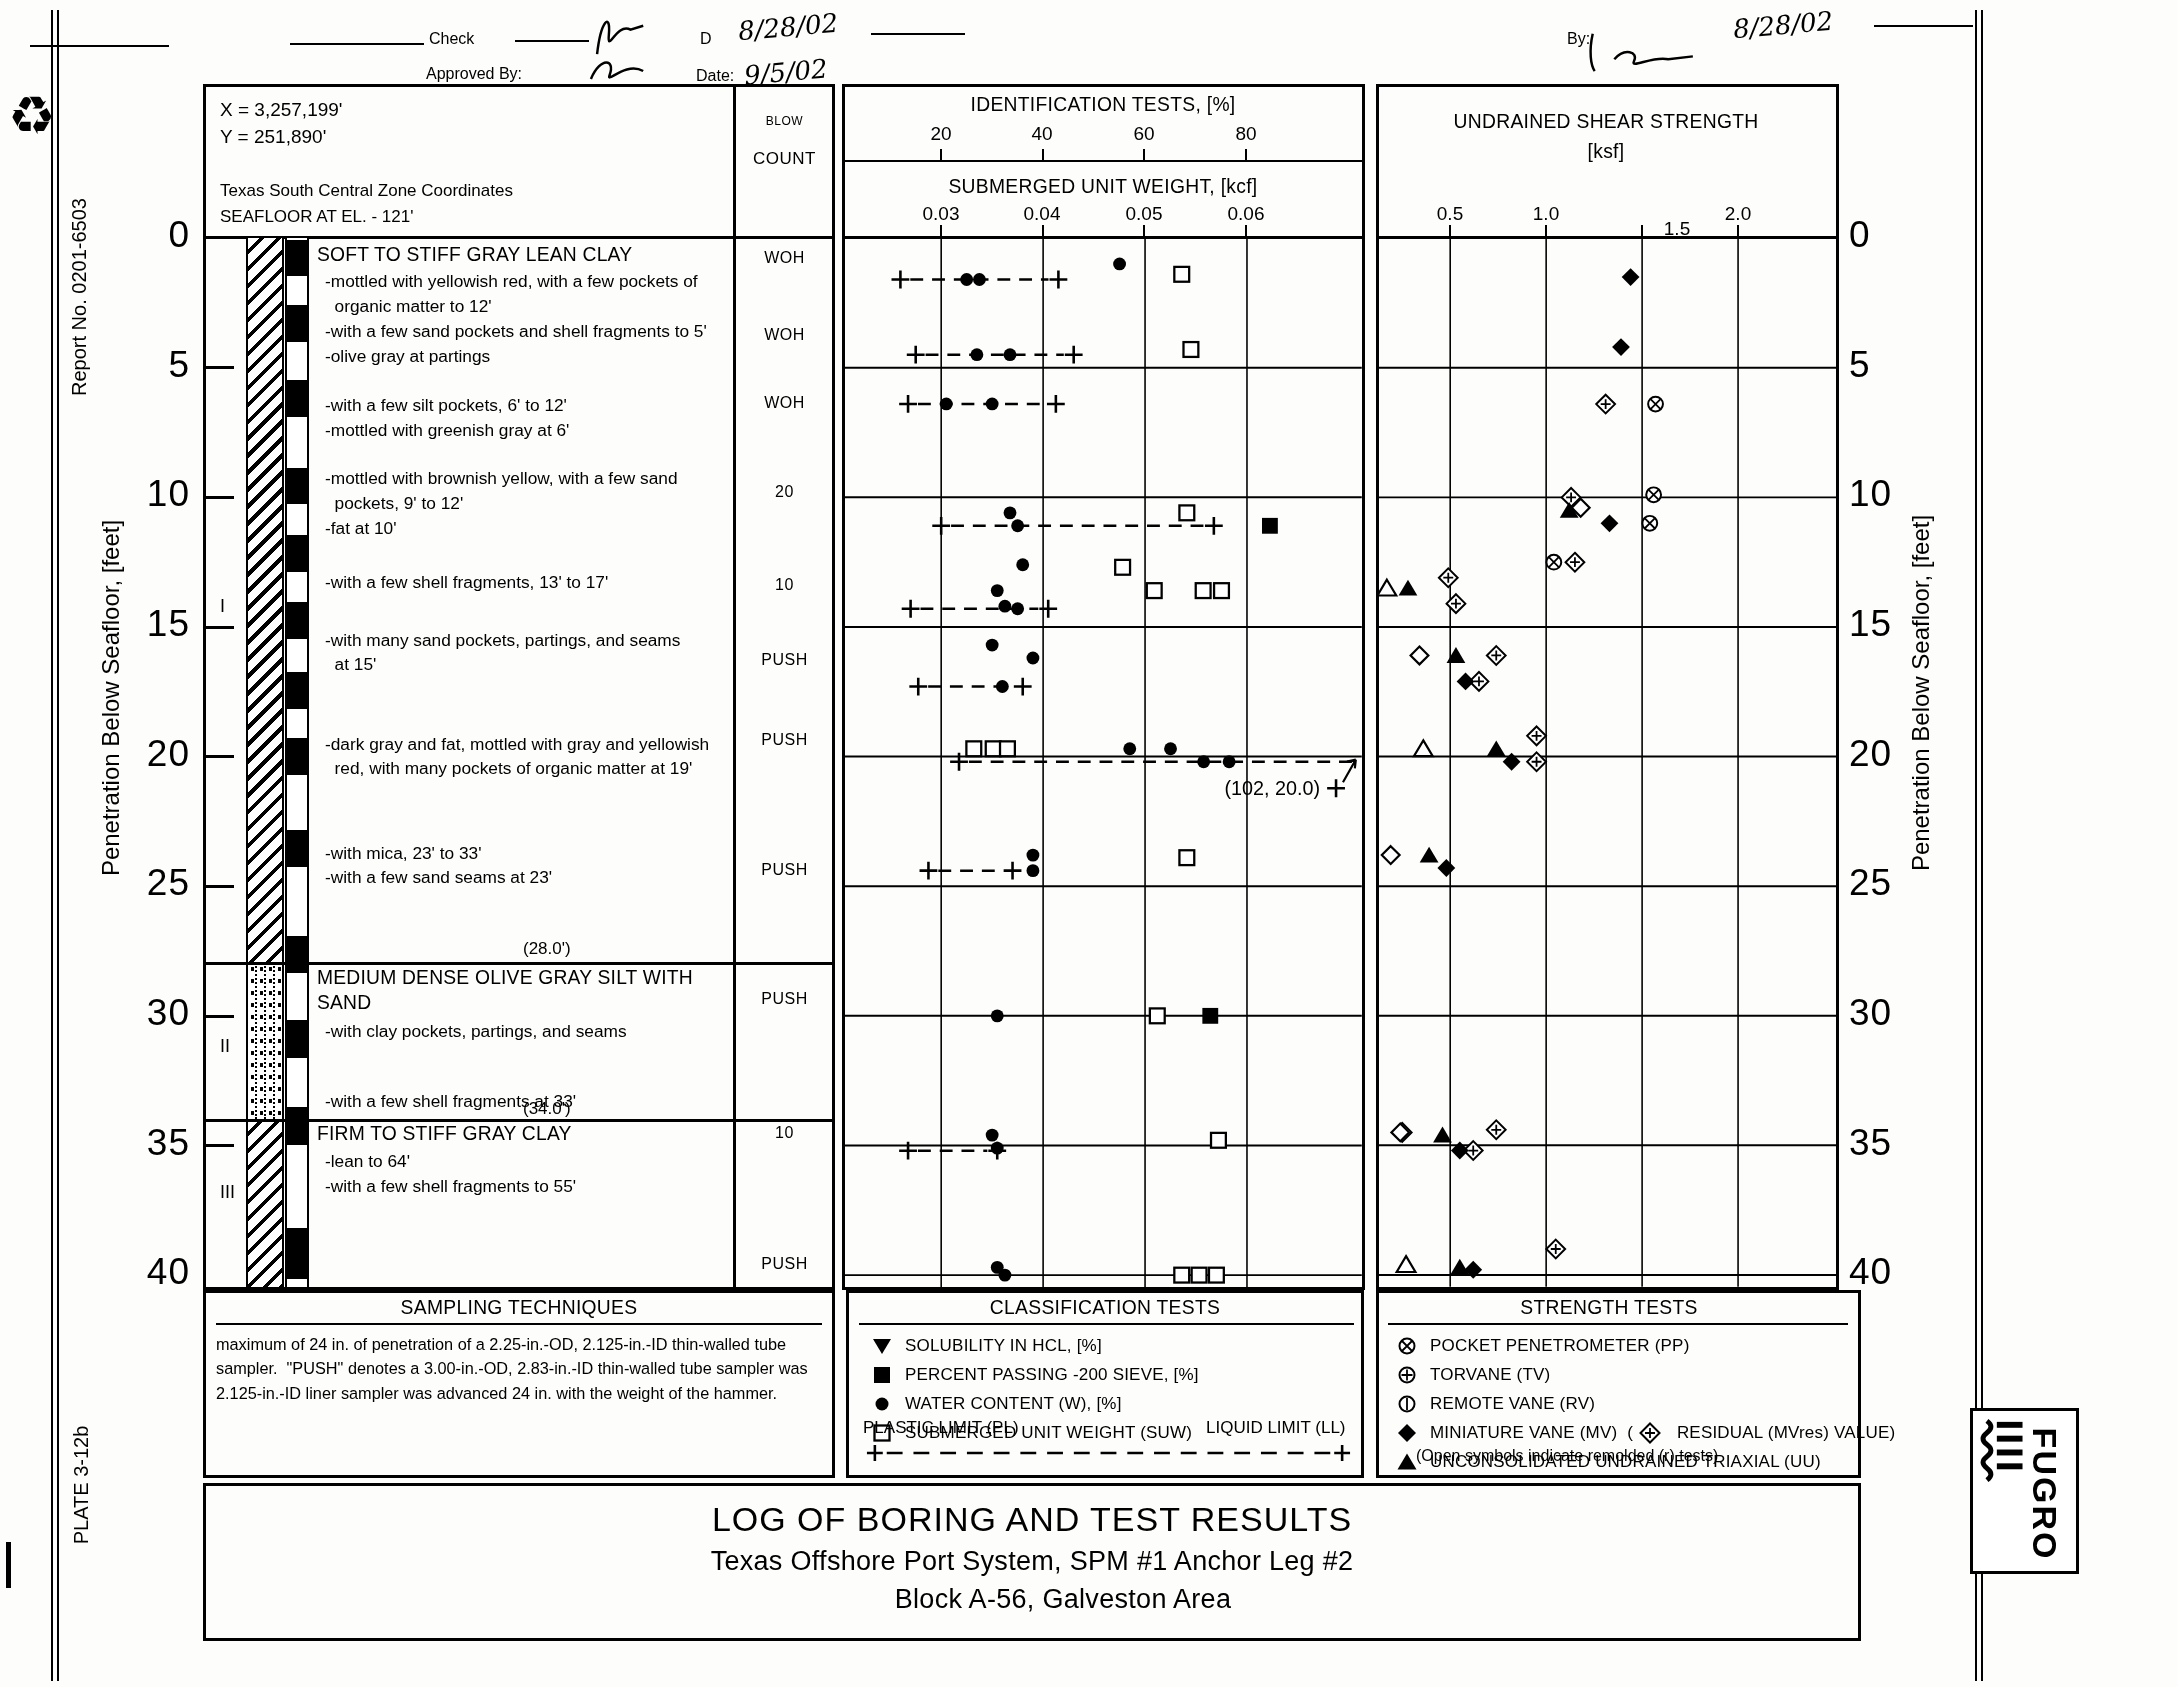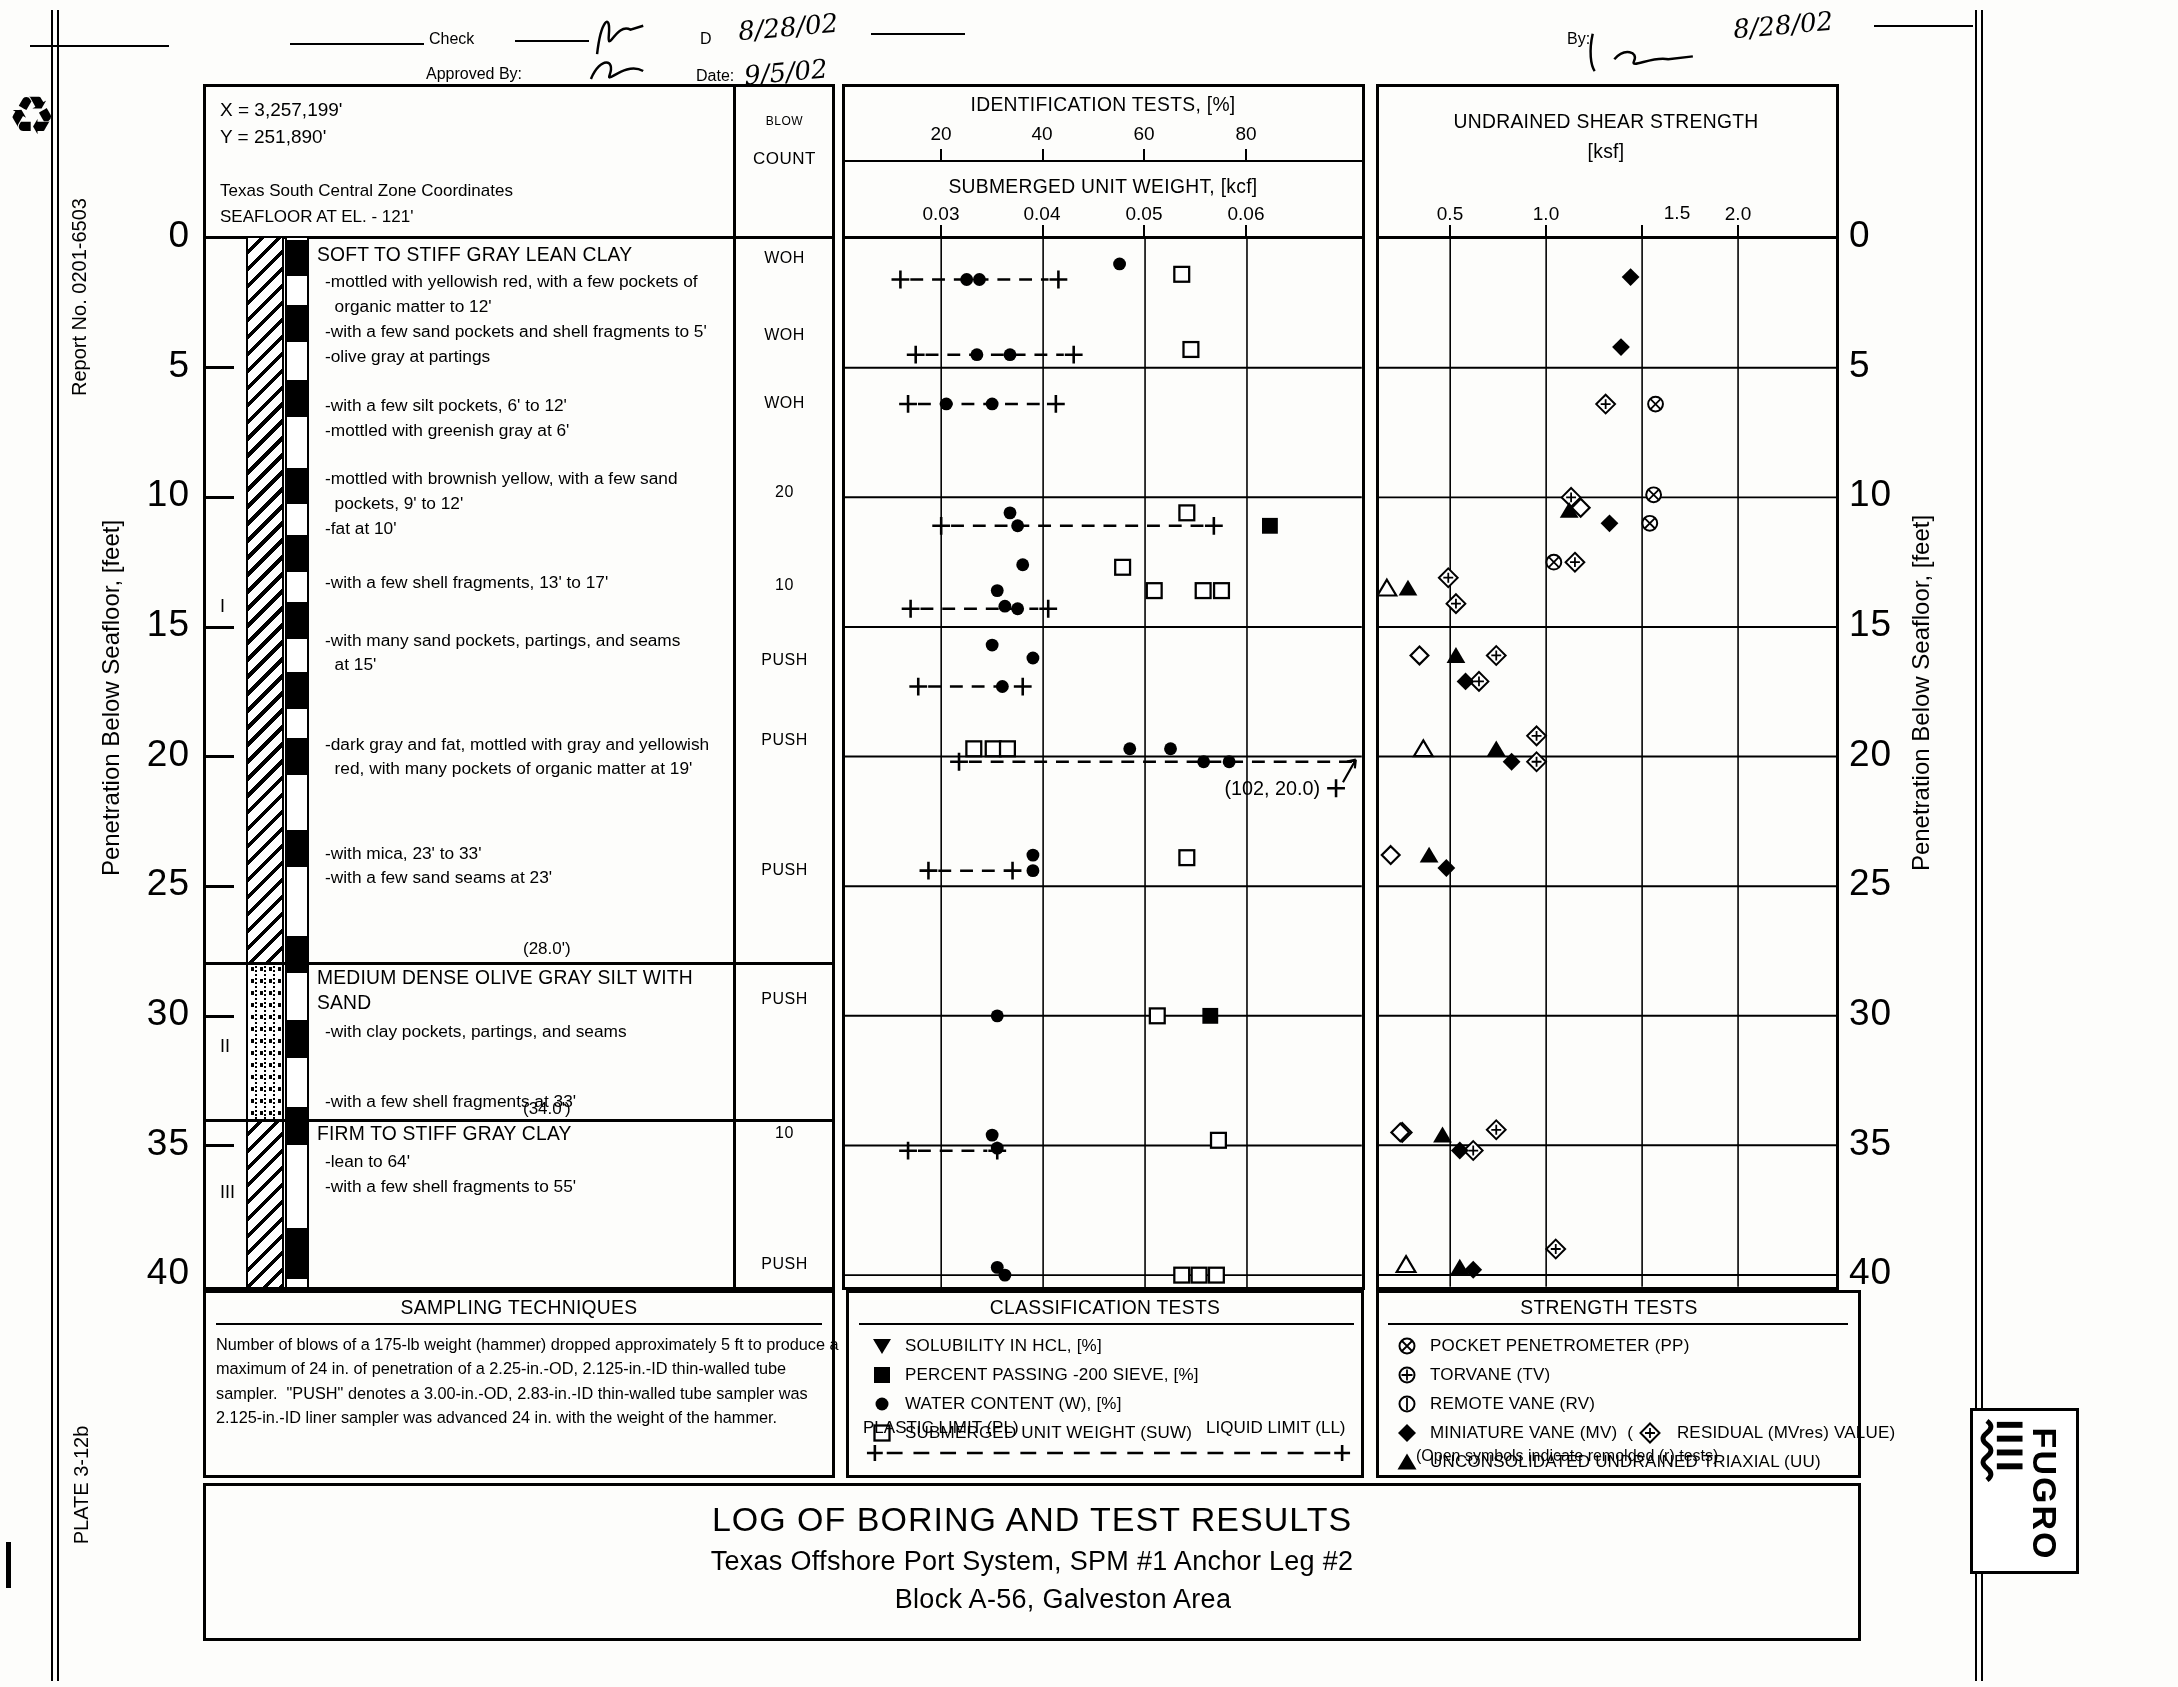--- a/index.html
+++ b/index.html
@@ -95,21 +95,20 @@
   <div class="axtitle" style="left:1606px;top:111px">UNDRAINED SHEAR STRENGTH</div>
   <div class="axtitle" style="left:1606px;top:141px">[ksf]</div>
 
   <div class="box" style="left:203px;top:1290px;width:632px;height:188px"></div>
   <div class="box" style="left:846px;top:1290px;width:518px;height:188px"></div>
   <div class="box" style="left:1376px;top:1290px;width:485px;height:188px"></div>
 
   <div class="axtitle" style="left:519px;top:1297px">SAMPLING TECHNIQUES</div>
   <div class="hline thin" style="left:216px;top:1323px;width:606px"></div>
   <div id="sampling-body" class="abs" style="left:216px;top:1332px;font-size:16.3px;line-height:1.5">
-      <div style="white-space: pre;">Number of blows of a 175-lb weight (hammer) dropped approximately 5 ft to produce a</div>
       <div style="white-space: pre;">maximum of 24 in. of penetration of a 2.25-in.-OD, 2.125-in.-ID thin-walled tube</div>
       <div style="white-space: pre;">sampler.  "PUSH" denotes a 3.00-in.-OD, 2.83-in.-ID thin-walled tube sampler was</div>
       <div style="white-space: pre;">2.125-in.-ID liner sampler was advanced 24 in. with the weight of the hammer.</div>
     </div>
 
   <div class="axtitle" style="left:1105px;top:1297px">CLASSIFICATION TESTS</div>
   <div class="hline thin" style="left:859px;top:1323px;width:495px"></div>
   <div id="class-items" class="abs" style="left:869px;top:1335px">
       <div class="legendrow"><svg width="26" height="22" style="position: static;" viewBox="0 0 26 22">
           <path d="M13 19L22 4L4 4Z" fill="#000"></path>
@@ -213,21 +212,21 @@
     <div class="ticklab" style="left: 1144px; top: 203px;">0.05</div>
     <div class="tickmark" style="left: 1143px; top: 225px;"></div>
     <div class="ticklab" style="left: 1246px; top: 123px;">80</div>
     <div class="tickmark" style="left: 1245px; top: 149px;"></div>
     <div class="ticklab" style="left: 1246px; top: 203px;">0.06</div>
     <div class="tickmark" style="left: 1245px; top: 225px;"></div>
     <div class="ticklab" style="left: 1450px; top: 203px;">0.5</div>
     <div class="tickmark" style="left: 1449px; top: 225px;"></div>
     <div class="ticklab" style="left: 1546px; top: 203px;">1.0</div>
     <div class="tickmark" style="left: 1545px; top: 225px;"></div>
-    <div class="ticklab" style="left: 1642px; top: 202px; margin-left: 35px;">1.5</div>
+    <div class="ticklab" style="left: 1642px; top: 218px; margin-left: 35px;">1.5</div>
     <div class="tickmark" style="left: 1641px; top: 225px;"></div>
     <div class="ticklab" style="left: 1738px; top: 203px;">2.0</div>
     <div class="tickmark" style="left: 1737px; top: 225px;"></div>
     <div class="hatch" style="left: 246px; top: 238px; width: 38px; height: 726px;"></div>
     <div class="numeral" style="left: 220px; top: 596px;">I</div>
     <div class="shead" style="left: 317px; top: 244px;">SOFT TO STIFF GRAY LEAN CLAY</div>
     <div class="note" style="left: 325px; top: 271px;">-mottled with yellowish red, with a few pockets of</div>
     <div class="note" style="left: 325px; top: 296px;">  organic matter to 12'</div>
     <div class="note" style="left: 325px; top: 321px;">-with a few sand pockets and shell fragments to 5'</div>
     <div class="note" style="left: 325px; top: 346px;">-olive gray at partings</div>

